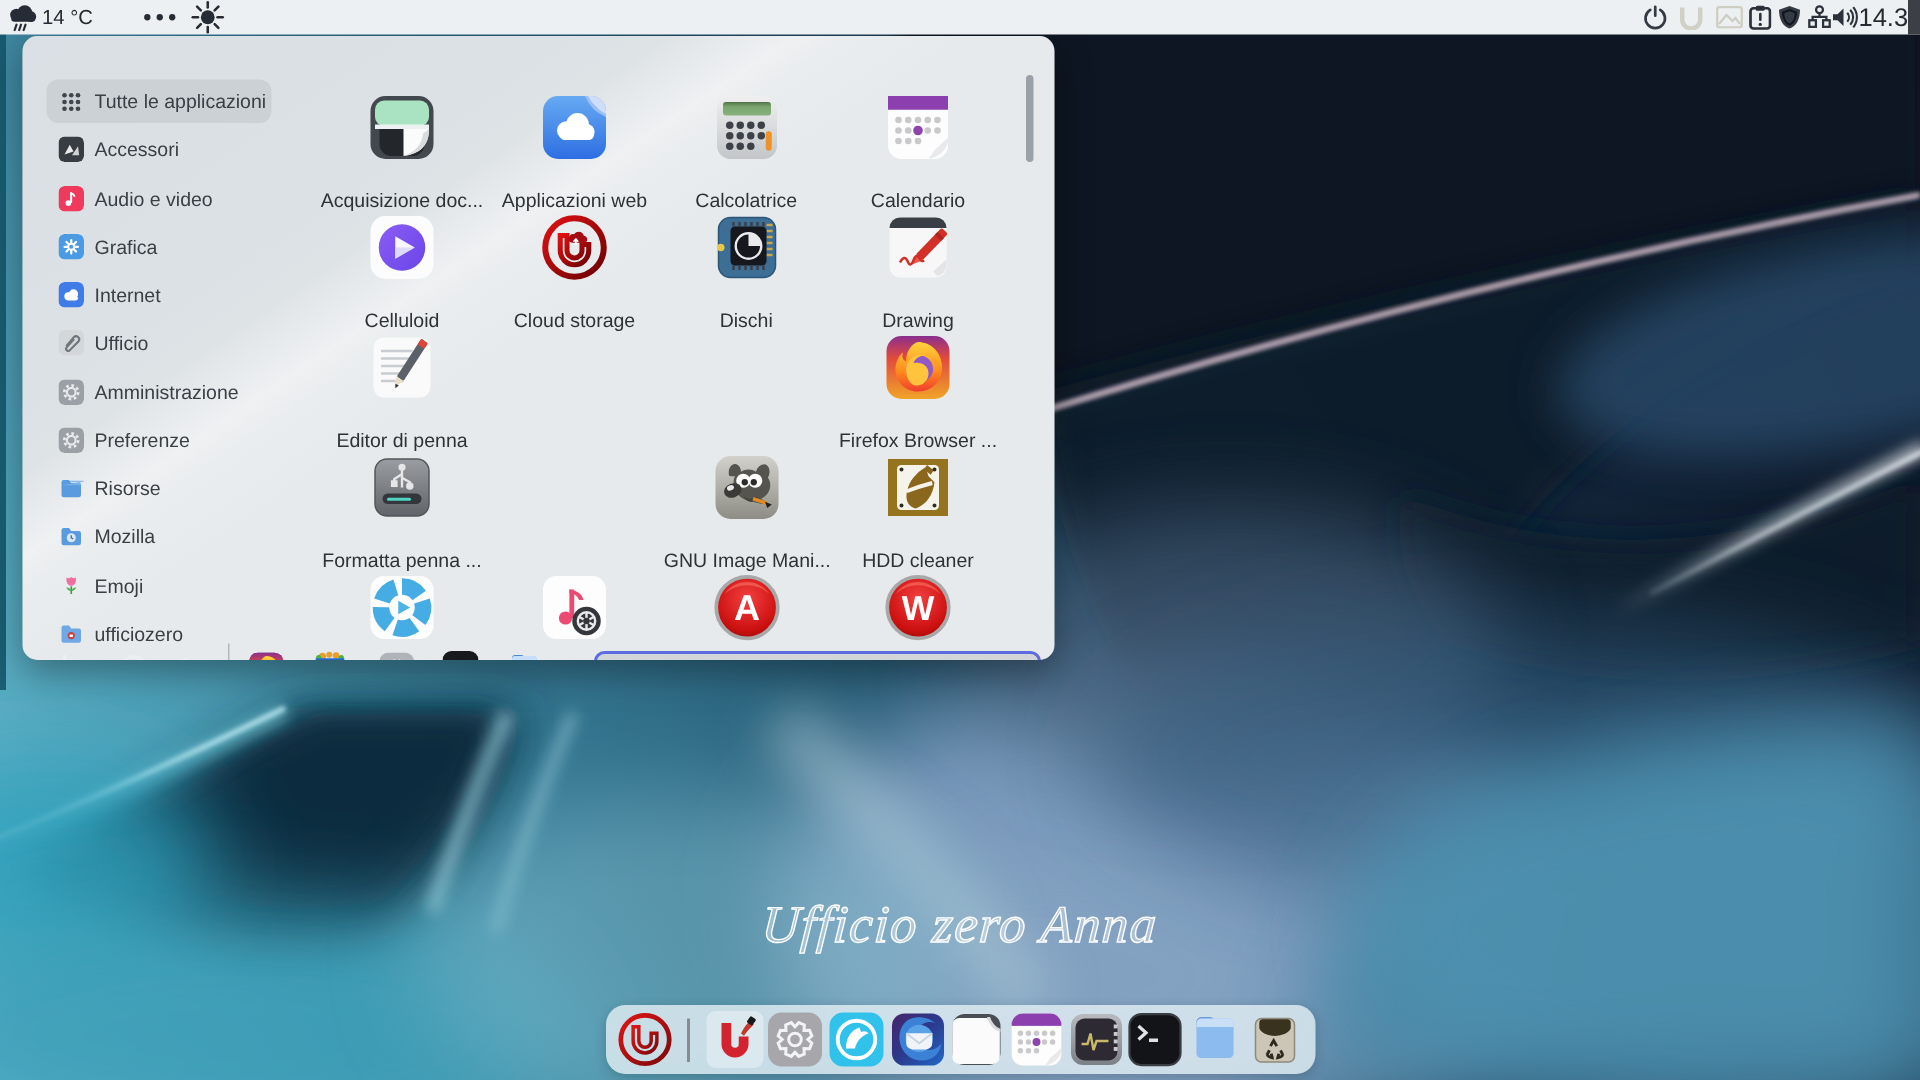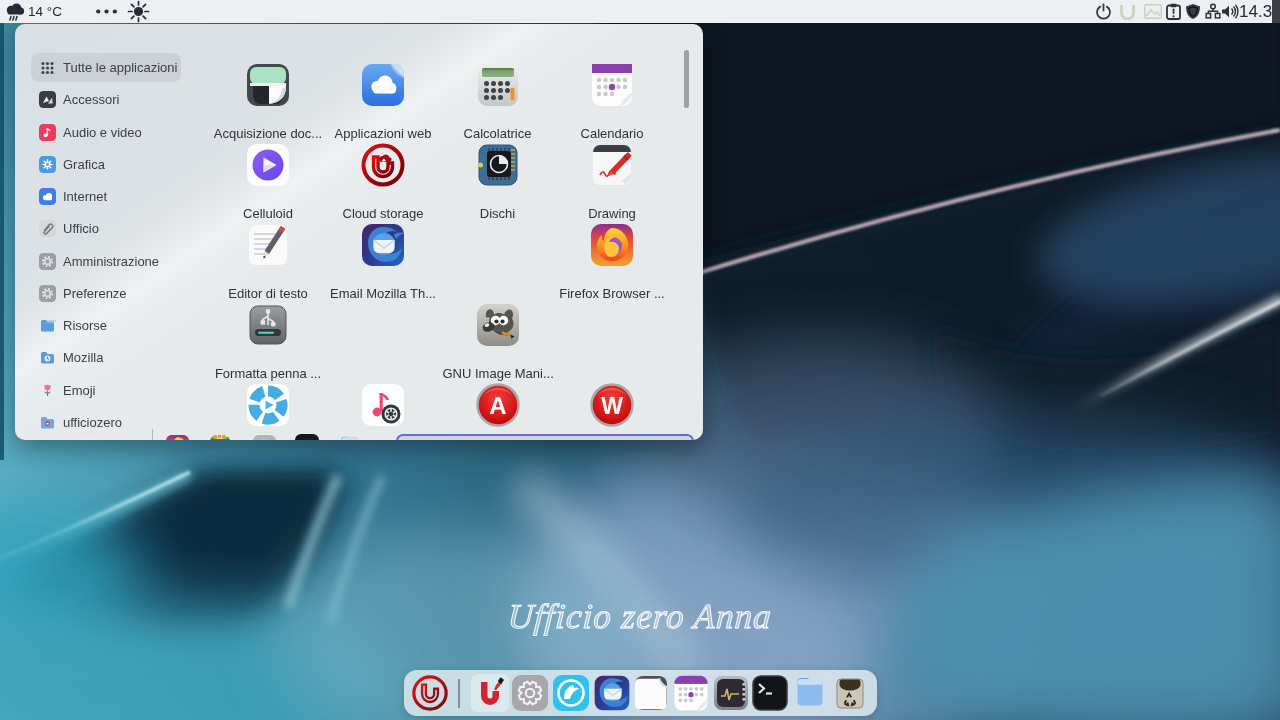--- a/index.html
+++ b/index.html
@@ -551,41 +551,23 @@
               <line x1="9" y1="27" x2="27" y2="27"></line>
               <line x1="9" y1="32" x2="24" y2="32"></line>
             </g>
     <g transform="rotate(33 27 22)">
               <rect x="24.5" y="2" width="5.4" height="30" rx="1" fill="#5c6169"></rect>
               <rect x="24.5" y="2" width="5.4" height="4.5" rx="1" fill="#e04438"></rect>
               <path d="M24.5,32 l5.4,0 l-2.7,7 Z" fill="#e8dcc4"></path>
               <path d="M26.4,36.5 l1.6,2.5 l1,-2.7 Z" fill="#2e3338"></path>
             </g>
   </svg></div>
-        <div class="lbl">Editor di testo</div>
-      </div>
-
-  <div class="app" style="left:313px;top:198px">
-        <div class="ic"><svg viewBox="0 0 46 46" width="46" height="46">
-    <defs>
-              <linearGradient id="tbg" x1="0" y1="0" x2="1" y2="1">
-                <stop offset="0" stop-color="#47246a"></stop>
-                <stop offset="0.5" stop-color="#2c3a8c"></stop>
-                <stop offset="1" stop-color="#2069c8"></stop>
-              </linearGradient>
-            </defs>
-    <rect x="2" y="2" width="42" height="42" rx="10" fill="url(#tbg)"></rect>
-    <path d="M23,5 C14,5 8,12 8,21 C8,32 16,40 26,40 C35,40 41,34 42,26 C38,32 30,33 25,29 C20,25 20,17 25,12 C28,9 33,8 37,10 C33,6 28,5 23,5 Z" fill="#3b82d6"></path>
-    <circle cx="24" cy="22" r="11" fill="#5aa2e8"></circle>
-    <path d="M13.5,18 L34.5,18 L34.5,26 A5,5 0 0 1 29.5,31 L18.5,31 A5,5 0 0 1 13.5,26 Z" fill="#f0f4f8"></path>
-    <path d="M13.5,18 L24,26 L34.5,18" fill="none" stroke="#c8d4e2" stroke-width="1.6"></path>
-    <path d="M34,13 C38,10 42,10 44,12 C41,12 38,14 36,17 Z" fill="#3b82d6"></path>
-  </svg></div>
-        <div class="lbl">Email Mozilla Th...</div>
-      </div>
+        <div class="lbl">Editor di penna</div>
+      </div>
+
 
 
   <div class="app" style="left:542px;top:198px">
         <div class="ic"><svg viewBox="0 0 46 46" width="46" height="46">
     <defs>
               <linearGradient id="ffb" x1="0" y1="0" x2="0" y2="1">
                 <stop offset="0" stop-color="#8a2f8e"></stop>
                 <stop offset="0.35" stop-color="#e2493c"></stop>
                 <stop offset="1" stop-color="#f0a428"></stop>
               </linearGradient>
@@ -642,20 +624,36 @@
             <circle cx="27.5" cy="19.5" r="2.1" fill="#2c2c2c"></circle>
     <ellipse cx="13.5" cy="25" rx="6" ry="4.6" fill="#3c3a36" transform="rotate(-22 13.5 25)"></ellipse>
     <ellipse cx="12" cy="23.2" rx="2.4" ry="1.7" fill="#e8e8e8" transform="rotate(-22 12 23.2)"></ellipse>
     <path d="M21,29 C23,31 27,31 29,29 L35,32 L33,34 L27,32.5 C25,33 23,32 21,30 Z" fill="#46443f"></path>
     <path d="M27,30.5 L36,33.5" stroke="#e08a28" stroke-width="2.4"></path>
     <path d="M35,32.5 l4.5,1.8 l-3,2.4 Z" fill="#222"></path>
   </svg></div>
         <div class="lbl">GNU Image Mani...</div>
       </div>
 
+  <div class="app" style="left:542px;top:278px">
+        <div class="ic"><svg viewBox="0 0 46 46" width="46" height="46">
+    <rect x="3" y="4" width="40" height="38" fill="#96741f"></rect>
+    <rect x="9" y="8" width="28" height="30" rx="3" fill="#f6f3ea"></rect>
+    <path d="M28,9.5 C22,13 16.5,19 15.5,26.5 C14.5,32 17,36 21.5,37 C28.5,34.5 33,28 34,19.5 L30,15.5 Z" fill="#8a671c"></path>
+    <path d="M29,8 l4.5,3.5 l-2,3 l-4.5,-3.5 Z" fill="#8a671c"></path>
+    <path d="M15.5,25.5 q9,-3.5 17,-5.5" stroke="#f6f3ea" stroke-width="2.6" fill="none"></path>
+    <g fill="#2e2a20">
+              <circle cx="12" cy="11" r="1.3"></circle>
+              <circle cx="34" cy="11" r="1.3"></circle>
+              <circle cx="12" cy="35" r="1.3"></circle>
+              <circle cx="34" cy="35" r="1.3"></circle>
+            </g>
+  </svg></div>
+        <div class="lbl">HDD cleaner</div>
+      </div>
 
   <div class="app" style="left:198px;top:358px">
         <div class="ic"><svg viewBox="0 0 46 46" width="46" height="46">
     <rect x="2" y="2" width="42" height="42" rx="9" fill="#fdfdfd"></rect>
     <g fill="#45ace4">
       <path d="M23,23 L23,3.5 A19.5,19.5 0 0 1 38.97,11.82 Z"></path>
       <path d="M23,23 L41.55,16.97 A19.5,19.5 0 0 1 38.58,34.74 Z"></path>
       <path d="M23,23 L34.46,38.78 A19.5,19.5 0 0 1 16.65,41.45 Z"></path>
       <path d="M23,23 L11.54,38.78 A19.5,19.5 0 0 1 3.5,22.66 Z"></path>
       <path d="M23,23 L4.45,16.97 A19.5,19.5 0 0 1 17.3,4.36 Z"></path>

